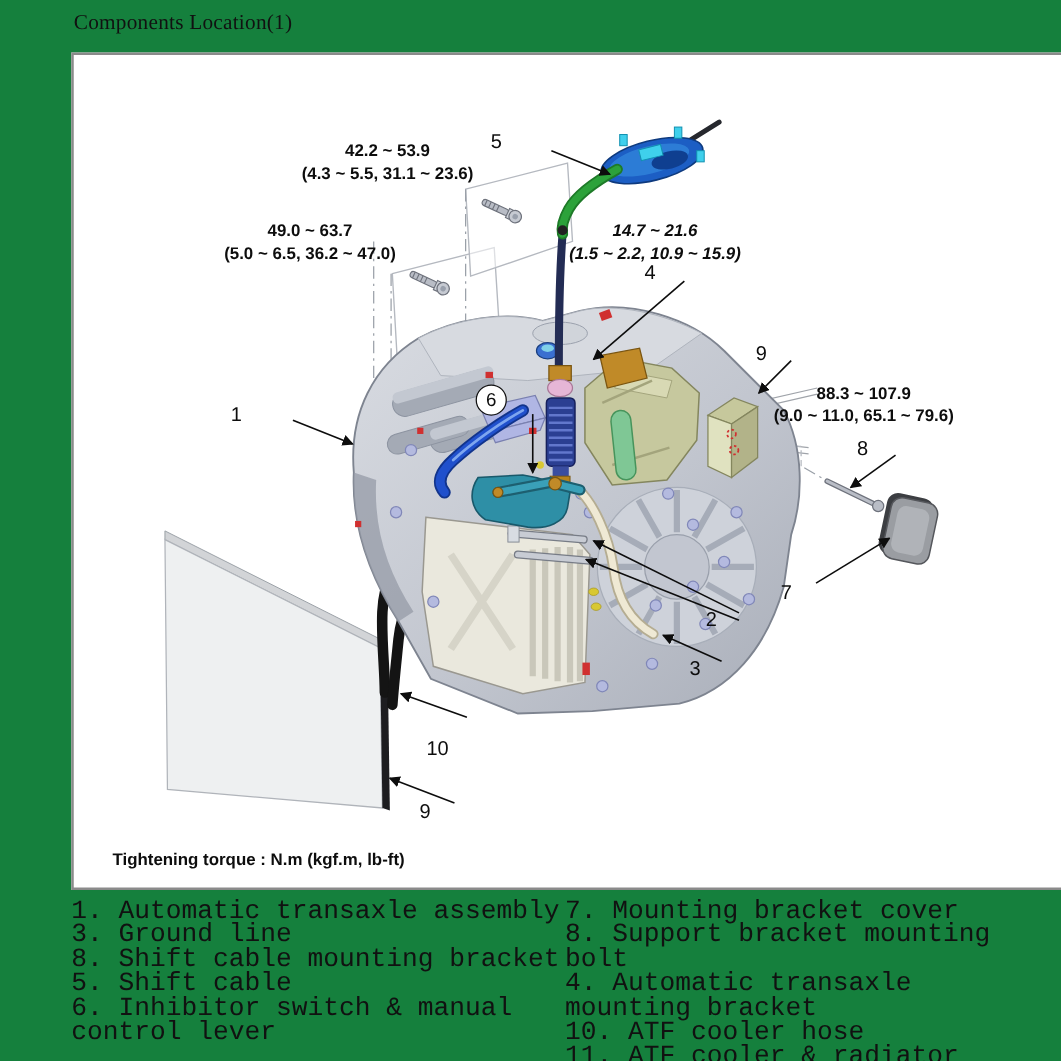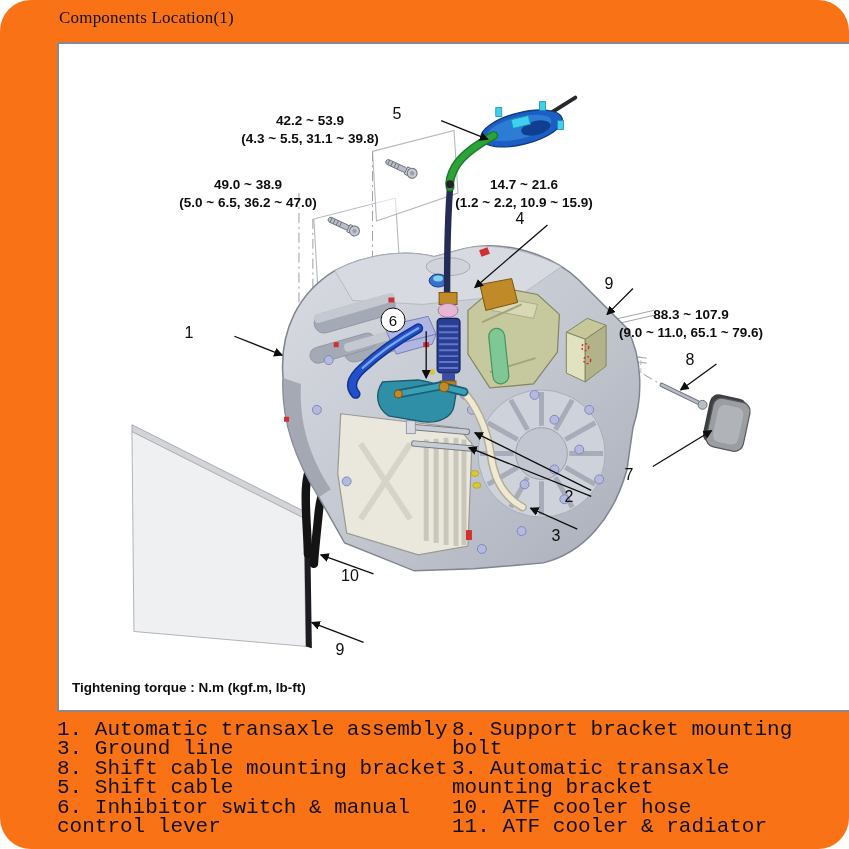--- a/index.html
+++ b/index.html
@@ -1,28 +1,28 @@
 <!DOCTYPE html>
 <html><head>
 <meta charset="utf-8">
 <style>
   html,body{margin:0;padding:0;background:#fff;}
-  .page{position:relative;width:849px;height:849px;background:#f97316;overflow:hidden;
-        font-family:"Liberation Serif",serif;color:#111;border-radius:31px;}
+  .page{position:relative;width:849px;height:849px;background:#15803d;overflow:hidden;
+        font-family:"Liberation Serif",serif;color:#111;}
   .page-title{position:absolute;left:59px;top:8px;font-size:17px;letter-spacing:.2px;}
   .diagram-box{position:absolute;left:57px;top:42px;width:803px;height:670px;
         border:2px solid #8a8a8a;box-sizing:border-box;background:#fff;}
   .diagram-box svg{position:absolute;left:0;top:0;width:100%;height:100%;}
   .torque{position:absolute;transform:translateX(-50%);text-align:center;white-space:nowrap;
         font-family:"Liberation Sans",sans-serif;font-weight:bold;font-size:13.5px;line-height:18px;color:#0d0d0d;}
   .callout{position:absolute;transform:translate(-50%,-50%);font-family:"Liberation Sans",sans-serif;
         font-size:16px;color:#0d0d0d;line-height:1;}
   .callout.circled{width:23px;height:23px;border:1.6px solid #111;border-radius:50%;background:#fff;
         display:flex;align-items:center;justify-content:center;font-size:15px;}
-  .box-footer{position:absolute;left:13px;top:636px;font-family:"Liberation Sans",sans-serif;
+  .box-footer{position:absolute;left:31px;top:636px;font-family:"Liberation Sans",sans-serif;
         font-weight:bold;font-size:13.5px;color:#0d0d0d;}
   .legend{position:absolute;left:57px;top:720px;width:740px;display:flex;font-size:21px;line-height:19.4px;font-family:Liberation Mono, monospace;}
   .legend .col-left{width:395px;}
   .legend .col-right{width:345px;}
 </style>
 </head>
 <body>
 
 <div class="page">
 
@@ -260,59 +260,60 @@
         <line x1="562" y1="425" x2="621" y2="389" marker-end="url(#arr)"></line>
         <line x1="626" y1="322" x2="590" y2="348" marker-end="url(#arr)"></line>
         <line x1="542" y1="246" x2="516" y2="272" marker-end="url(#arr)"></line>
         <line x1="281" y1="533" x2="228" y2="514" marker-end="url(#arr)"></line>
         <line x1="271" y1="602" x2="219" y2="582" marker-end="url(#arr)"></line>
       </g>
     </svg>
 
     <div class="torque" style="left:251px;top:68px;">
       <div>42.2 ~ 53.9</div>
-        <div>(4.3 ~ 5.5, 31.1 ~ 39.8)</div>
+        <div>(4.3 ~ 5.5, 31.1 ~ 23.6)</div>
     </div>
     <div class="torque" style="left:189px;top:132px;">
-      <div>49.0 ~ 38.9</div>
+      <div>49.0 ~ 63.7</div>
         <div>(5.0 ~ 6.5, 36.2 ~ 47.0)</div>
     </div>
-    <div class="torque" style="left:465px;top:132px;">
+    <div class="torque" style="left:465px;top:132px;font-style:italic;">
       <div>14.7 ~ 21.6</div>
-        <div>(1.2 ~ 2.2, 10.9 ~ 15.9)</div>
+        <div>(1.5 ~ 2.2, 10.9 ~ 15.9)</div>
     </div>
     <div class="torque" style="left:632px;top:262px;">
       <div>88.3 ~ 107.9</div>
         <div>(9.0 ~ 11.0, 65.1 ~ 79.6)</div>
     </div>
 
     <div class="callout" style="left:130px;top:289px;">1</div>
     <div class="callout" style="left:510px;top:453px;">2</div>
     <div class="callout" style="left:497px;top:492px;">3</div>
     <div class="callout" style="left:461px;top:175px;">4</div>
     <div class="callout" style="left:338px;top:70px;">5</div>
     <div class="callout circled" style="left:334px;top:276px;">6</div>
     <div class="callout" style="left:570px;top:431px;">7</div>
     <div class="callout" style="left:631px;top:316px;">8</div>
     <div class="callout" style="left:550px;top:240px;">9</div>
-    <div class="callout" style="left:291px;top:532px;">10</div>
+    <div class="callout" style="left:291px;top:556px;">10</div>
     <div class="callout" style="left:281px;top:606px;">9</div>
 
     <div class="box-footer">Tightening torque : N.m (kgf.m, lb-ft)</div>
   </div>
 
   <div class="legend">
     <div class="col-left">
       <div>1. Automatic transaxle assembly</div>
       <div>3. Ground line</div>
       <div>8. Shift cable mounting bracket</div>
       <div>5. Shift cable</div>
       <div>6. Inhibitor switch &amp; manual control lever</div>
     </div>
     <div class="col-right">
+      <div>7. Mounting bracket cover</div>
       <div>8. Support bracket mounting bolt</div>
-      <div>3. Automatic transaxle mounting bracket</div>
+      <div>4. Automatic transaxle mounting bracket</div>
       <div>10. ATF cooler hose</div>
       <div>11. ATF cooler &amp; radiator</div>
     </div>
   </div>
 
 </div>
 
 </body></html>

